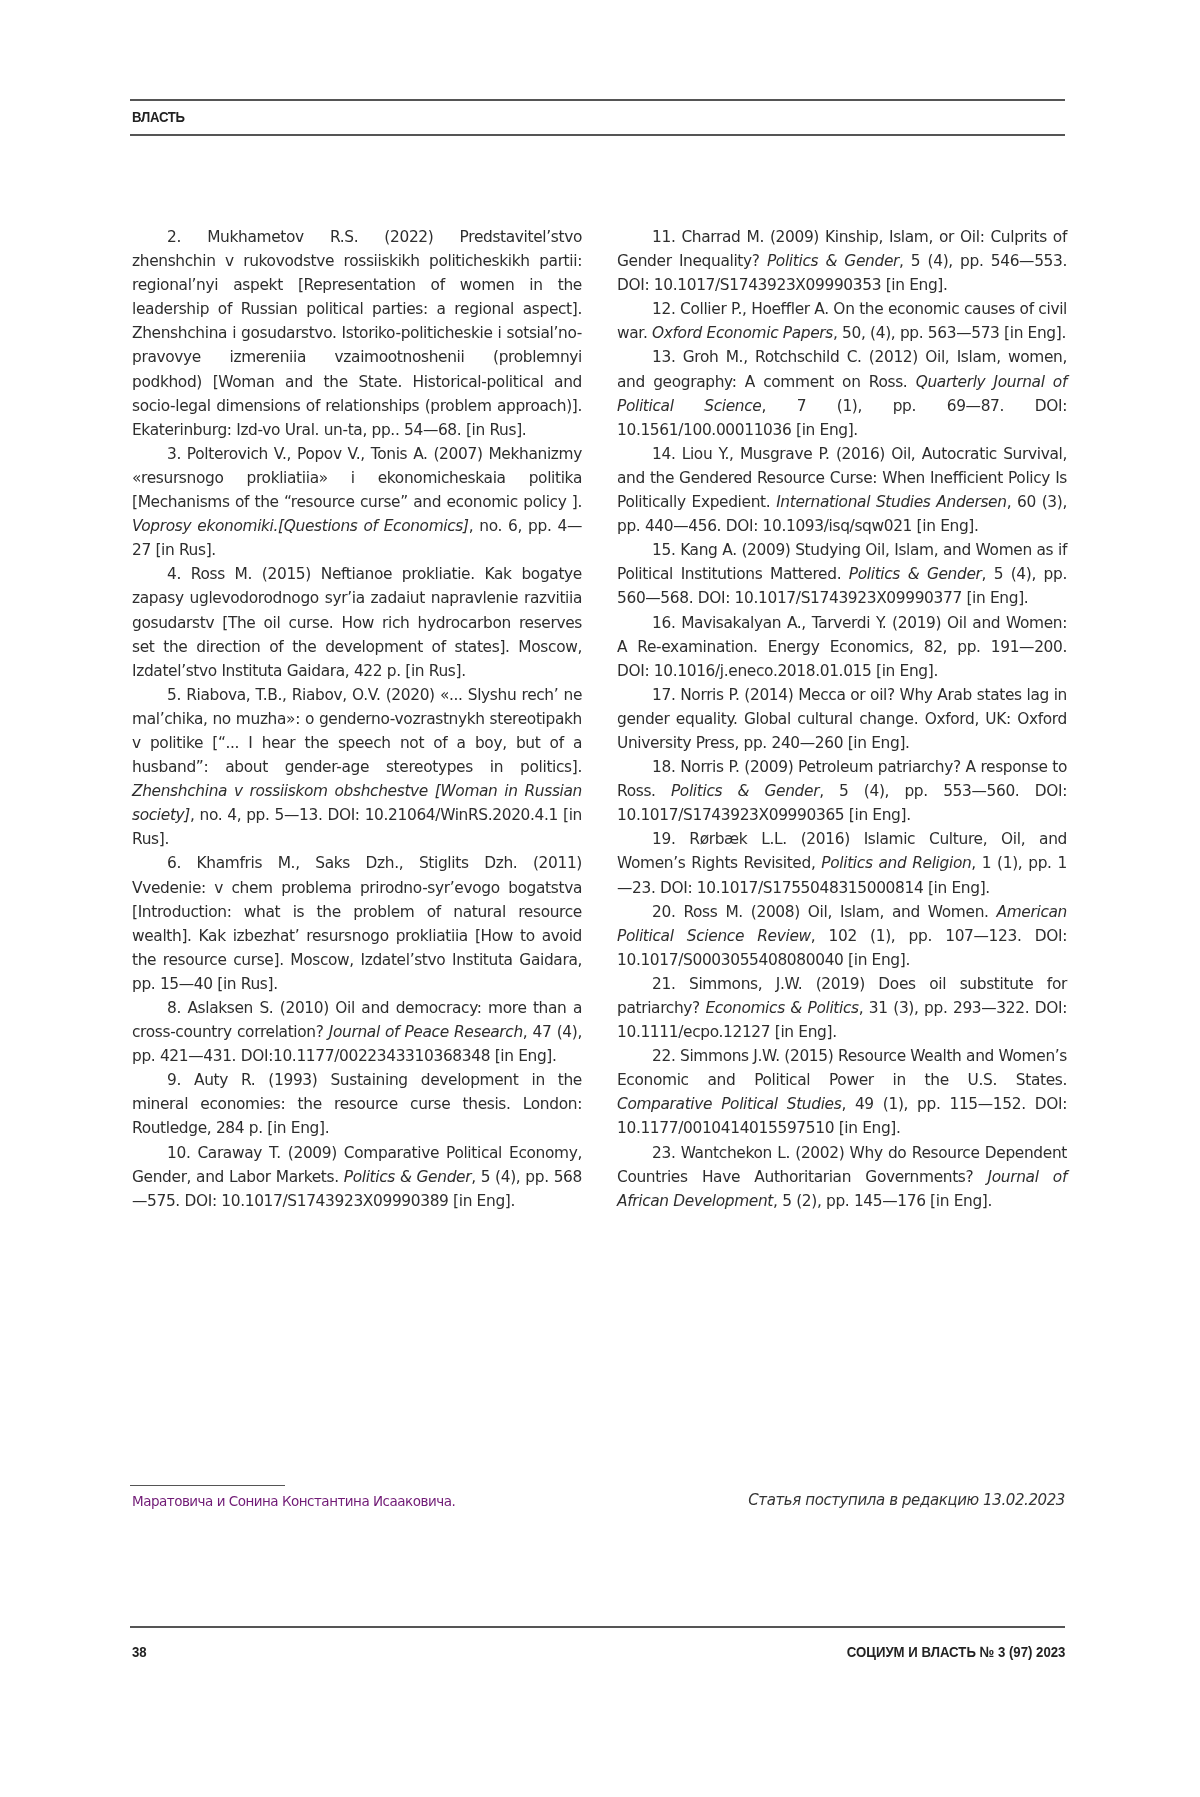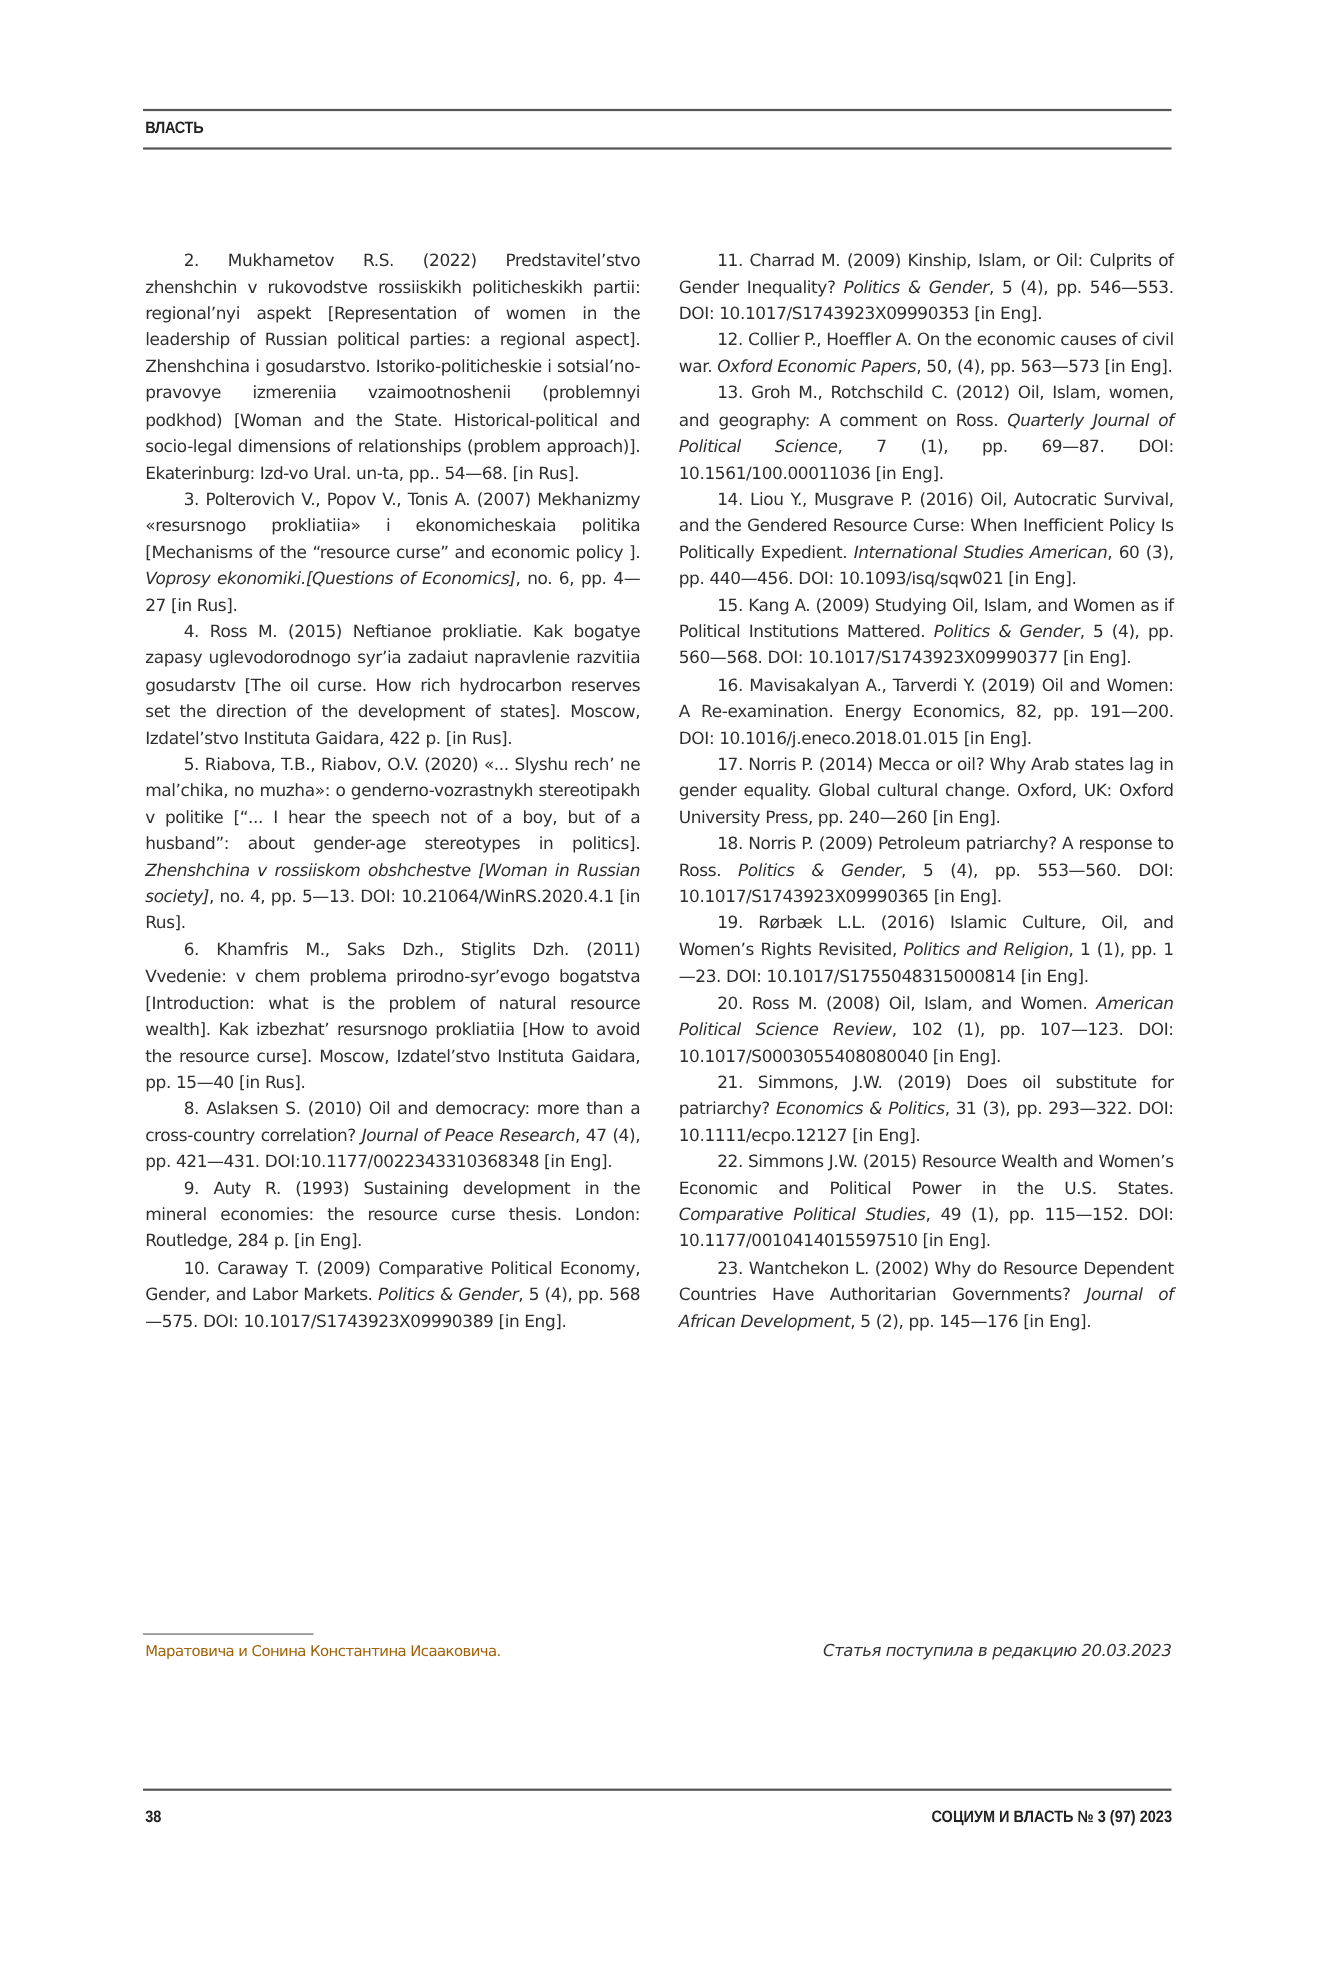--- a/index.html
+++ b/index.html
@@ -17,21 +17,21 @@
     letter-spacing: -0.35px;
     margin-top: 45px;
   }
   .col.left { left: 132px; }
   .col.right { left: 617px; }
   .ref { text-indent: 35px; margin: 0; }
   .ref em { }
   .footnote-rule { position: absolute; left: 130px; top: 1485px; width: 155px; height: 1px; background: #555; }
   .footnote {
     position: absolute; left: 132px; top: 1493px;
-    font-family: "DejaVu Sans", sans-serif; font-size: 13.5px; color: #a16207; letter-spacing: -0.5px;
+    font-family: "DejaVu Sans", sans-serif; font-size: 13.5px; color: #701a75; letter-spacing: -0.5px;
   }
   .received {
     position: absolute; right: 135px; top: 1491px;
     font-family: "DejaVu Sans", sans-serif; font-style: italic; font-size: 15px; color: #333; letter-spacing: -0.4px;
   }
   .page-number, .journal-issue {
     position: absolute; top: 1643px;
     font-family: "Liberation Sans", sans-serif; font-weight: bold; font-size: 15px; color: #222;
     transform: scaleX(0.88);
   }
@@ -52,31 +52,31 @@
     <p class="ref"><span>5. Riabova, T.B., Riabov, O.V. (2020) «... Slyshu rech’ ne mal’chika, no muzha»: o gen­derno-vozrastnykh stereotipakh v politike [“... I hear the speech not of a boy, but of a husband”: about gender-age stereotypes in politics]. </span><em>Zhenshchina v rossiiskom obshchestve [Woman in Russian society]</em><span>, no. 4, pp. 5—13. DOI: 10.21064/WinRS.2020.4.1 [in Rus].</span></p>
     <p class="ref"><span>6. Khamfris M., Saks Dzh., Stiglits Dzh. (2011) Vvedenie: v chem problema prirod­no-syr’evogo bogatstva [Introduction: what is the problem of natural resource wealth]. Kak izbezhat’ resursnogo prokliatiia [How to avoid the resource curse]. Moscow, Izdatel’stvo Insti­tuta Gaidara, pp. 15—40 [in Rus].</span></p>
     <p class="ref"><span>8. Aslaksen S. (2010) Oil and democracy: more than a cross-country correlation? </span><em>Jour­nal of Peace Research</em><span>, 47 (4), pp. 421—431. DOI:10.1177/0022343310368348 [in Eng].</span></p>
     <p class="ref"><span>9. Auty R. (1993) Sustaining development in the mineral economies: the resource curse thesis. London: Routledge, 284 p. [in Eng].</span></p>
     <p class="ref"><span>10. Caraway T. (2009) Comparative Political Economy, Gender, and Labor Markets. </span><em>Politics &amp; Gender</em><span>, 5 (4), pp. 568—575. DOI: 10.1017/S1743923X09990389 [in Eng].</span></p>
   </div>
 <div class="col right" id="col-right">
     <p class="ref"><span>11. Charrad M. (2009) Kinship, Islam, or Oil: Culprits of Gender Inequality? </span><em>Politics &amp; Gender</em><span>, 5 (4), pp. 546—553. DOI: 10.1017/S1743923X09990353 [in Eng].</span></p>
     <p class="ref"><span>12. Collier P., Hoeffler A. On the economic causes of civil war. </span><em>Oxford Economic Papers</em><span>, 50, (4), pp. 563—573 [in Eng].</span></p>
     <p class="ref"><span>13. Groh M., Rotchschild C. (2012) Oil, Islam, women, and geography: A comment on Ross. </span><em>Quarterly Journal of Political Science</em><span>, 7 (1), pp. 69—87. DOI: 10.1561/100.00011036 [in Eng].</span></p>
-    <p class="ref"><span>14. Liou Y., Musgrave P. (2016) Oil, Auto­cratic Survival, and the Gendered Resource Curse: When Inefficient Policy Is Politically Expedient. </span><em>International Studies American</em><span>, 60 (3), pp. 440—456. DOI: 10.1093/isq/sqw021 [in Eng].</span></p>
+    <p class="ref"><span>14. Liou Y., Musgrave P. (2016) Oil, Auto­cratic Survival, and the Gendered Resource Curse: When Inefficient Policy Is Politically Expedient. </span><em>International Studies Andersen</em><span>, 60 (3), pp. 440—456. DOI: 10.1093/isq/sqw021 [in Eng].</span></p>
     <p class="ref"><span>15. Kang A. (2009) Studying Oil, Islam, and Women as if Political Institutions Mattered. </span><em>Politics &amp; Gender</em><span>, 5 (4), pp. 560—568. DOI: 10.1017/S1743923X09990377 [in Eng].</span></p>
     <p class="ref"><span>16. Mavisakalyan A., Tarverdi Y. (2019) Oil and Women: A Re-examination. Energy Eco­nomics, 82, pp. 191—200. DOI: 10.1016/j.ene­co.2018.01.015 [in Eng].</span></p>
     <p class="ref"><span>17. Norris P. (2014) Mecca or oil? Why Arab states lag in gender equality. Global cultural change. Oxford, UK: Oxford University Press, pp. 240—260 [in Eng].</span></p>
     <p class="ref"><span>18. Norris P. (2009) Petroleum patriarchy? A response to Ross. </span><em>Politics &amp; Gender</em><span>, 5 (4), pp. 553—560. DOI: 10.1017/S1743923X09990365 [in Eng].</span></p>
     <p class="ref"><span>19. Rørbæk L.L. (2016) Islamic Culture, Oil, and Women’s Rights Revisited, </span><em>Politics and Religion</em><span>, 1 (1), pp. 1—23. DOI: 10.1017/S1755048315000814 [in Eng].</span></p>
     <p class="ref"><span>20. Ross M. (2008) Oil, Islam, and Women. </span><em>American Political Science Review</em><span>, 102 (1), pp. 107—123. DOI: 10.1017/S0003055408080040 [in Eng].</span></p>
     <p class="ref"><span>21. Simmons, J.W. (2019) Does oil substi­tute for patriarchy? </span><em>Economics &amp; Politics</em><span>, 31 (3), pp. 293—322. DOI: 10.1111/ecpo.12127 [in Eng].</span></p>
     <p class="ref"><span>22. Simmons J.W. (2015) Resource Wealth and Women’s Economic and Polit­ical Power in the U.S. States. </span><em>Comparative Political Studies</em><span>, 49 (1), pp. 115—152. DOI: 10.1177/0010414015597510 [in Eng].</span></p>
     <p class="ref"><span>23. Wantchekon L. (2002) Why do Resource Dependent Countries Have Authoritarian Gov­ernments? </span><em>Journal of African Development</em><span>, 5 (2), pp. 145—176 [in Eng].</span></p>
   </div>
 
 <div class="footnote-rule"></div>
 <div class="footnote">Маратовича и Сонина Константина Исааковича.</div>
-<div class="received">Статья поступила в редакцию 20.03.2023</div>
+<div class="received">Статья поступила в редакцию 13.02.2023</div>
 
 <div class="rule" style="top:1644px; top:1644px; margin-top:-18px;"></div>
 <div class="page-number">38</div>
 <div class="journal-issue">СОЦИУМ И ВЛАСТЬ № 3 (97) 2023</div>
 
 </body></html>

